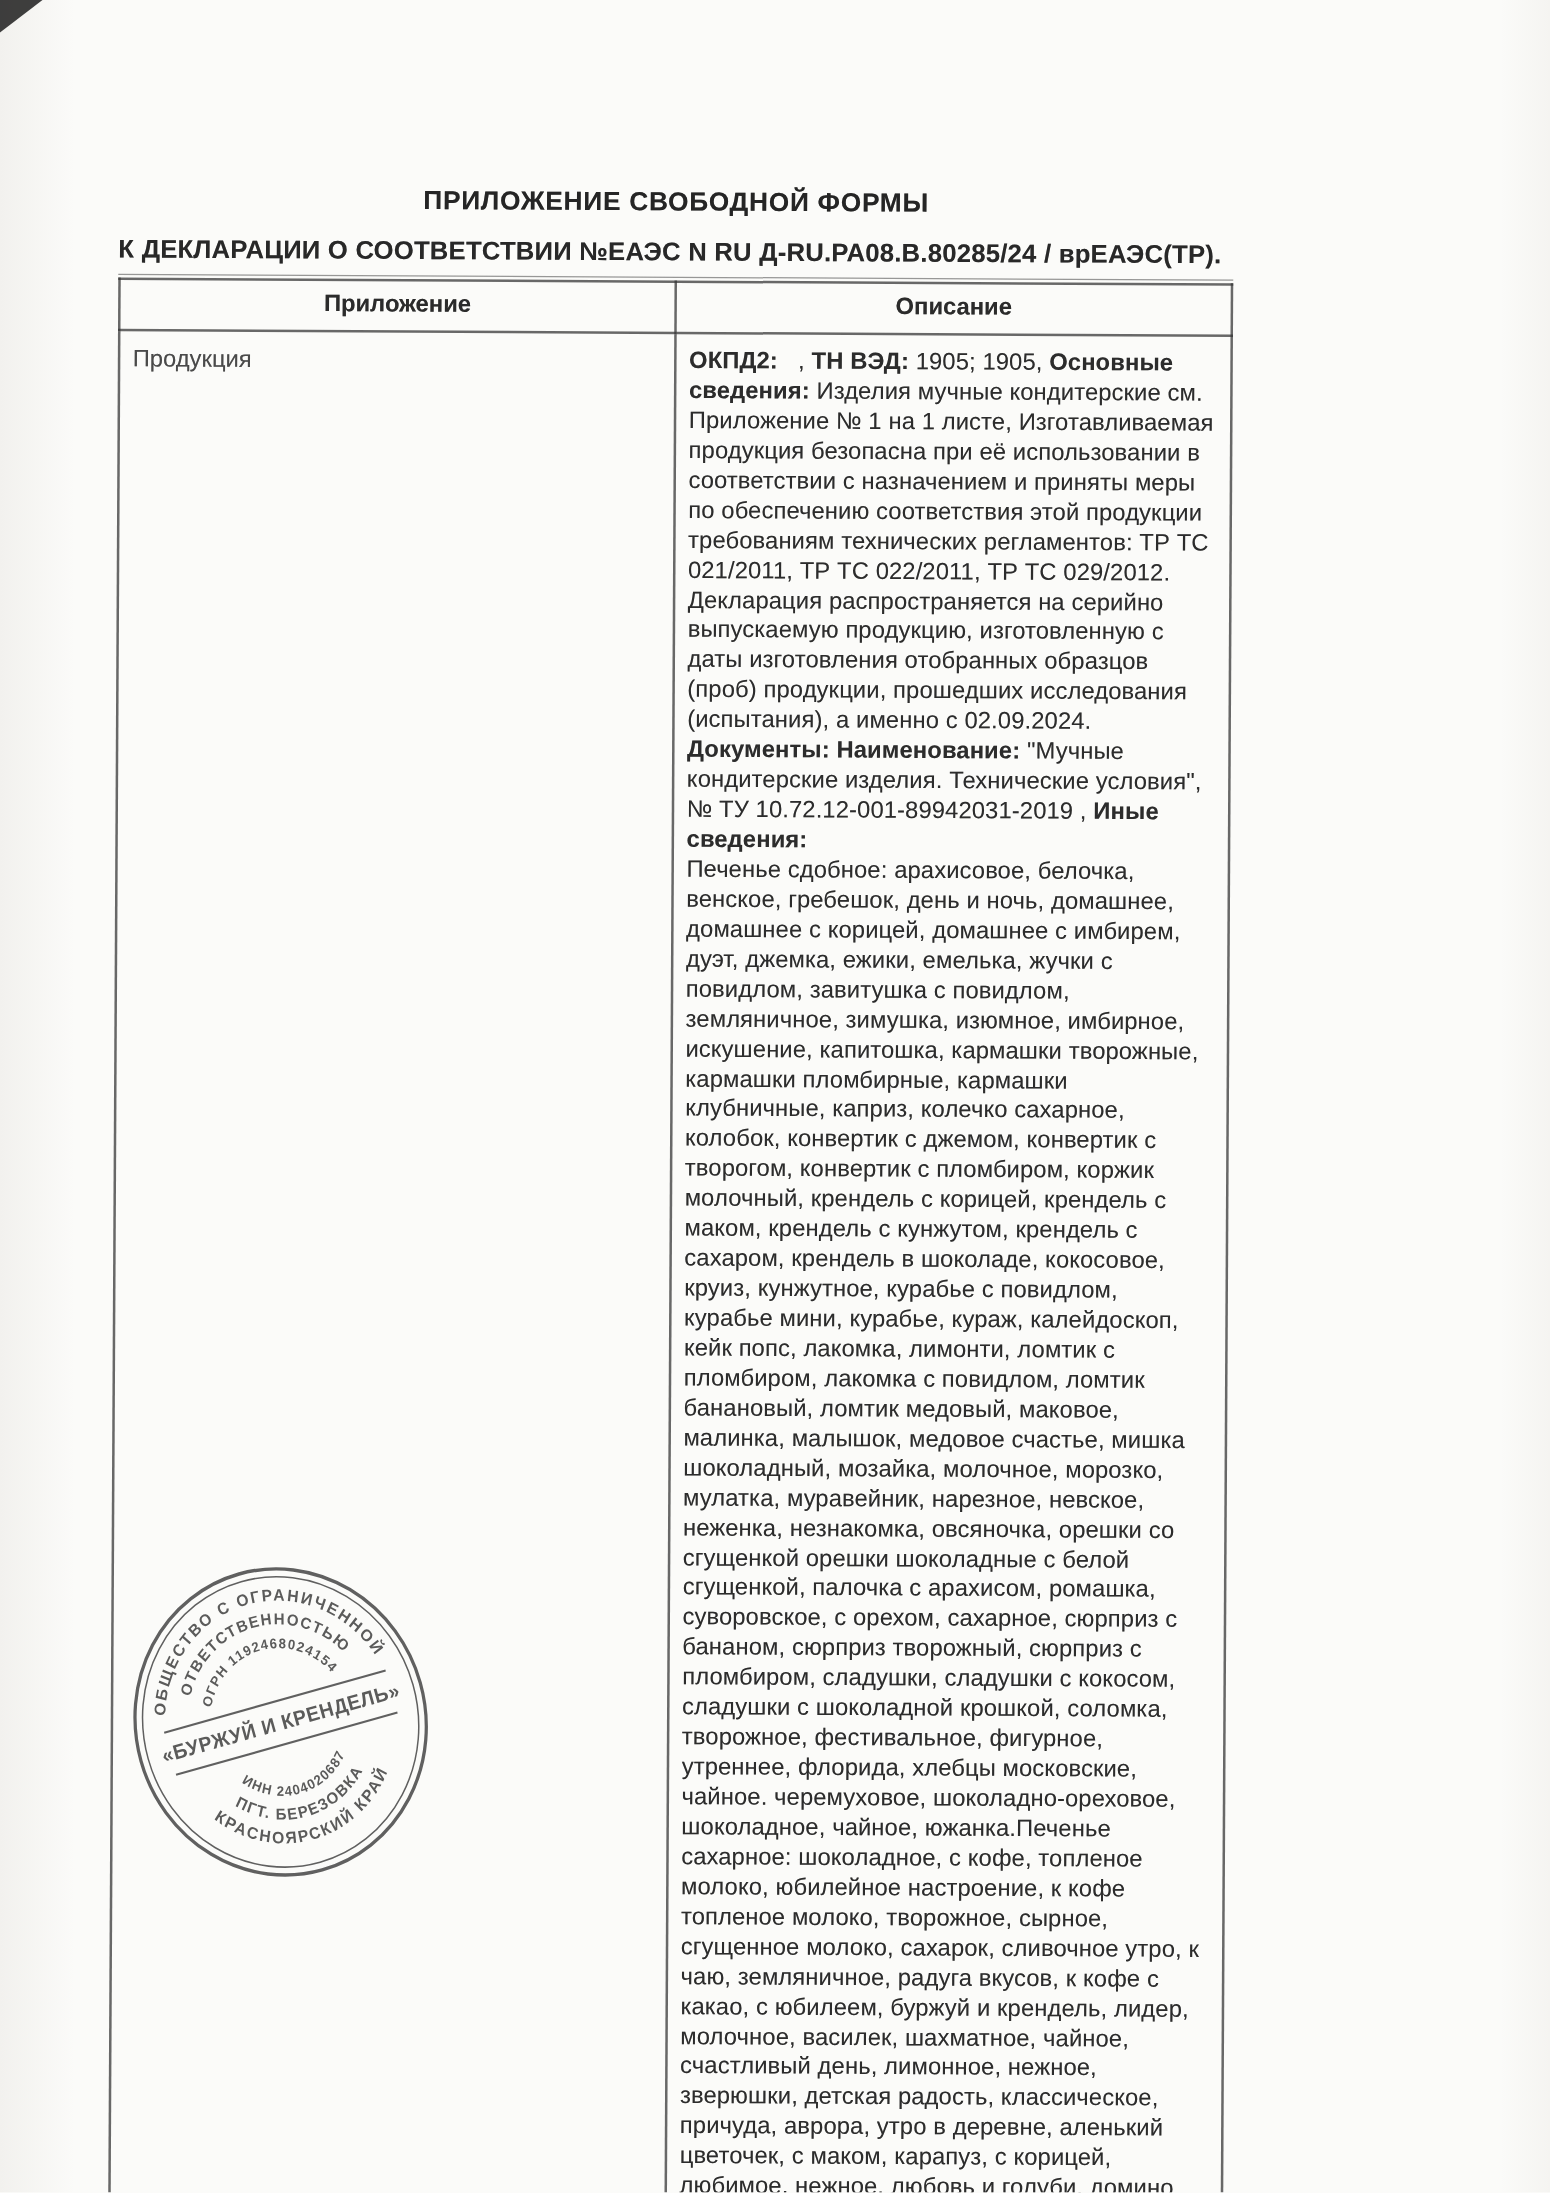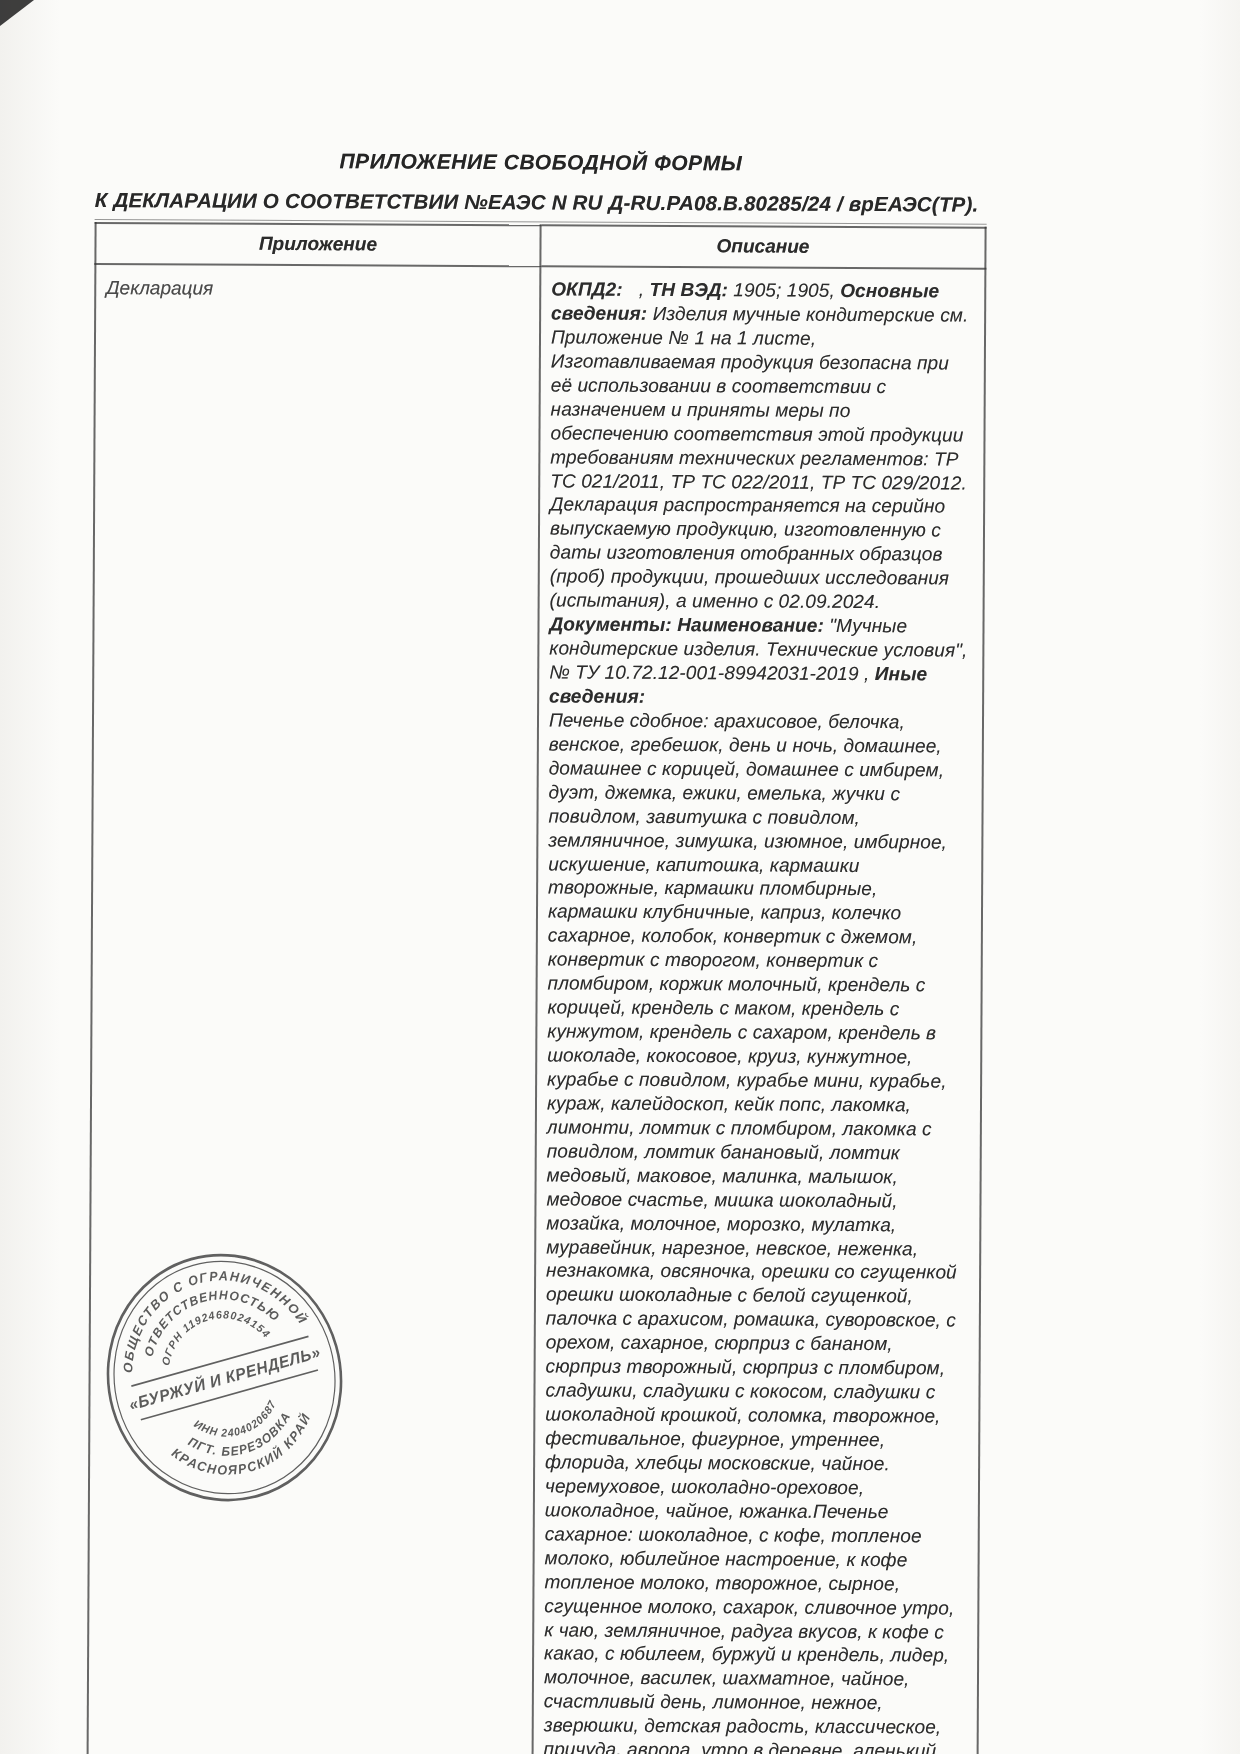--- a/index.html
+++ b/index.html
@@ -8,21 +8,20 @@
     font-family: "Liberation Sans", sans-serif;
     background: #fbfbf9;
     color: #2e2e2e;
     position: relative;
     overflow: hidden;
   }
   .page {
     position: absolute; inset: 0;
     overflow: hidden;
     background: linear-gradient(90deg, #f2f1ee 0px, #fbfbf9 60px, #fbfbf9 1200px, #f5f4f1 1240px);
-    font-style: italic;
   }
   .corner-artifact {
     position: absolute; top: 0; left: 0;
     width: 0; height: 0;
     border-top: 26px solid #1d1d1d;
     border-right: 34px solid transparent;
     opacity: .85;
   }
   .content {
     position: absolute;
@@ -132,21 +131,21 @@
     <table class="annex-table">
       <thead>
         <tr>
           <th>Приложение</th>
           <th>Описание</th>
         </tr>
       </thead>
       <tbody>
         <tr>
           <td class="cell-left">
-            <span class="row-label">Декларация</span>
+            <span class="row-label">Продукция</span>
 
             <div class="stamp">
               <svg viewBox="0 0 244 244">
                 <defs>
                   <path id="arcTopOuter" d="M 30,122 A 92,92 0 0 1 214,122"></path>
                   <path id="arcTopMid" d="M 48,122 A 74,74 0 0 1 196,122"></path>
                   <path id="arcTopInner" d="M 66,122 A 56,56 0 0 1 178,122"></path>
                   <path id="arcBotInner" d="M 66,122 A 56,56 0 0 0 178,122"></path>
                   <path id="arcBotMid" d="M 48,122 A 74,74 0 0 0 196,122"></path>
                   <path id="arcBotOuter" d="M 30,122 A 92,92 0 0 0 214,122"></path>

